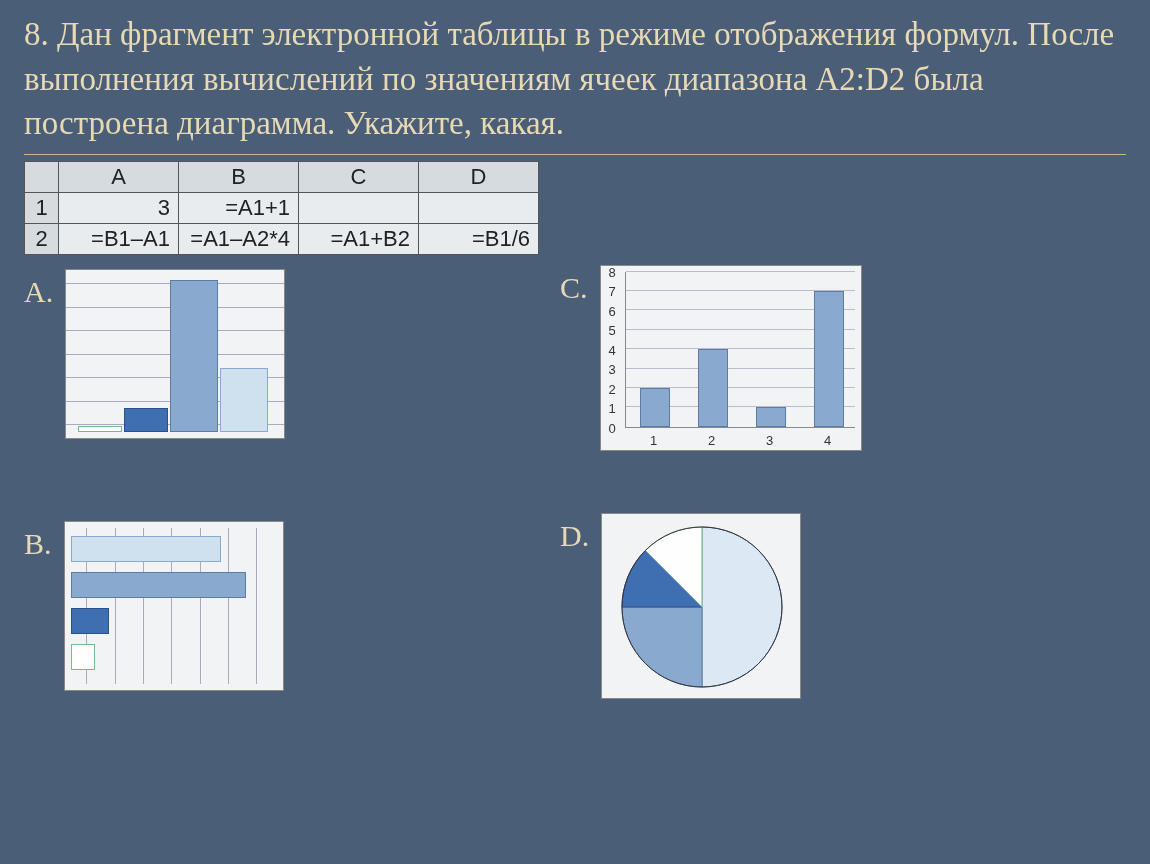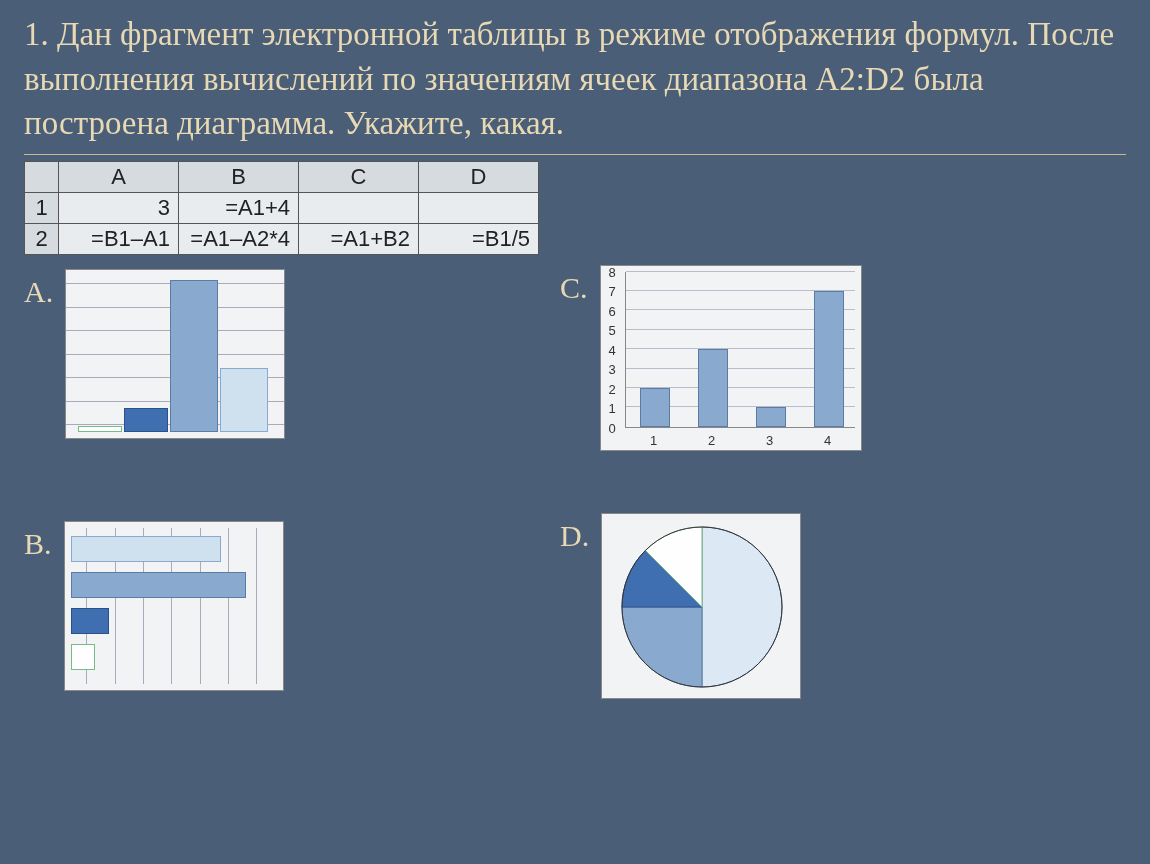--- a/index.html
+++ b/index.html
@@ -85,45 +85,45 @@
   #chartC .ylab { position:absolute; left:8px; font-size:13px; color:#333; transform:translateY(-50%); }
   #chartC .xlab { position:absolute; bottom:2px; font-size:13px; color:#333; transform:translateX(-50%); }
   #chartC .bar { position:absolute; bottom:0; width:30px; background:#8aa9cf; border:1px solid #5b7da5; }
   
   #optD { left: 560px; top: 258px; }
   #chartD { width: 200px; height: 186px; position: relative; }
 </style>
 </head>
 <body>
 
-<div class="question">1. Дан фрагмент электронной таблицы в режиме отображения формул. После выполнения вычислений по значениям ячеек диапазона A2:D2 была построена диаграмма. Укажите, какая.</div>
+<div class="question">8. Дан фрагмент электронной таблицы в режиме отображения формул. После выполнения вычислений по значениям ячеек диапазона A2:D2 была построена диаграмма. Укажите, какая.</div>
 <div class="underline"></div>
 
 <table class="sheet">
   <tbody>
       <tr>
     <th class="rowhead"></th>
     <th>A</th>
     <th>B</th>
     <th>C</th>
     <th>D</th>
   </tr>
   <tr>
     <td class="rowhead">1</td>
     <td>3</td>
-    <td>=A1+4</td>
+    <td>=A1+1</td>
     <td></td>
     <td></td>
   </tr>
   <tr>
     <td class="rowhead">2</td>
     <td>=B1–A1</td>
     <td>=A1–A2*4</td>
     <td>=A1+B2</td>
-    <td>=B1/5</td>
+    <td>=B1/6</td>
   </tr>
 </tbody>
   </table>
 
 <div class="options">
 
   <div class="opt" id="optA">
     <div class="opt-label">A.</div>
     <div class="chartbox" id="chartA">
 

